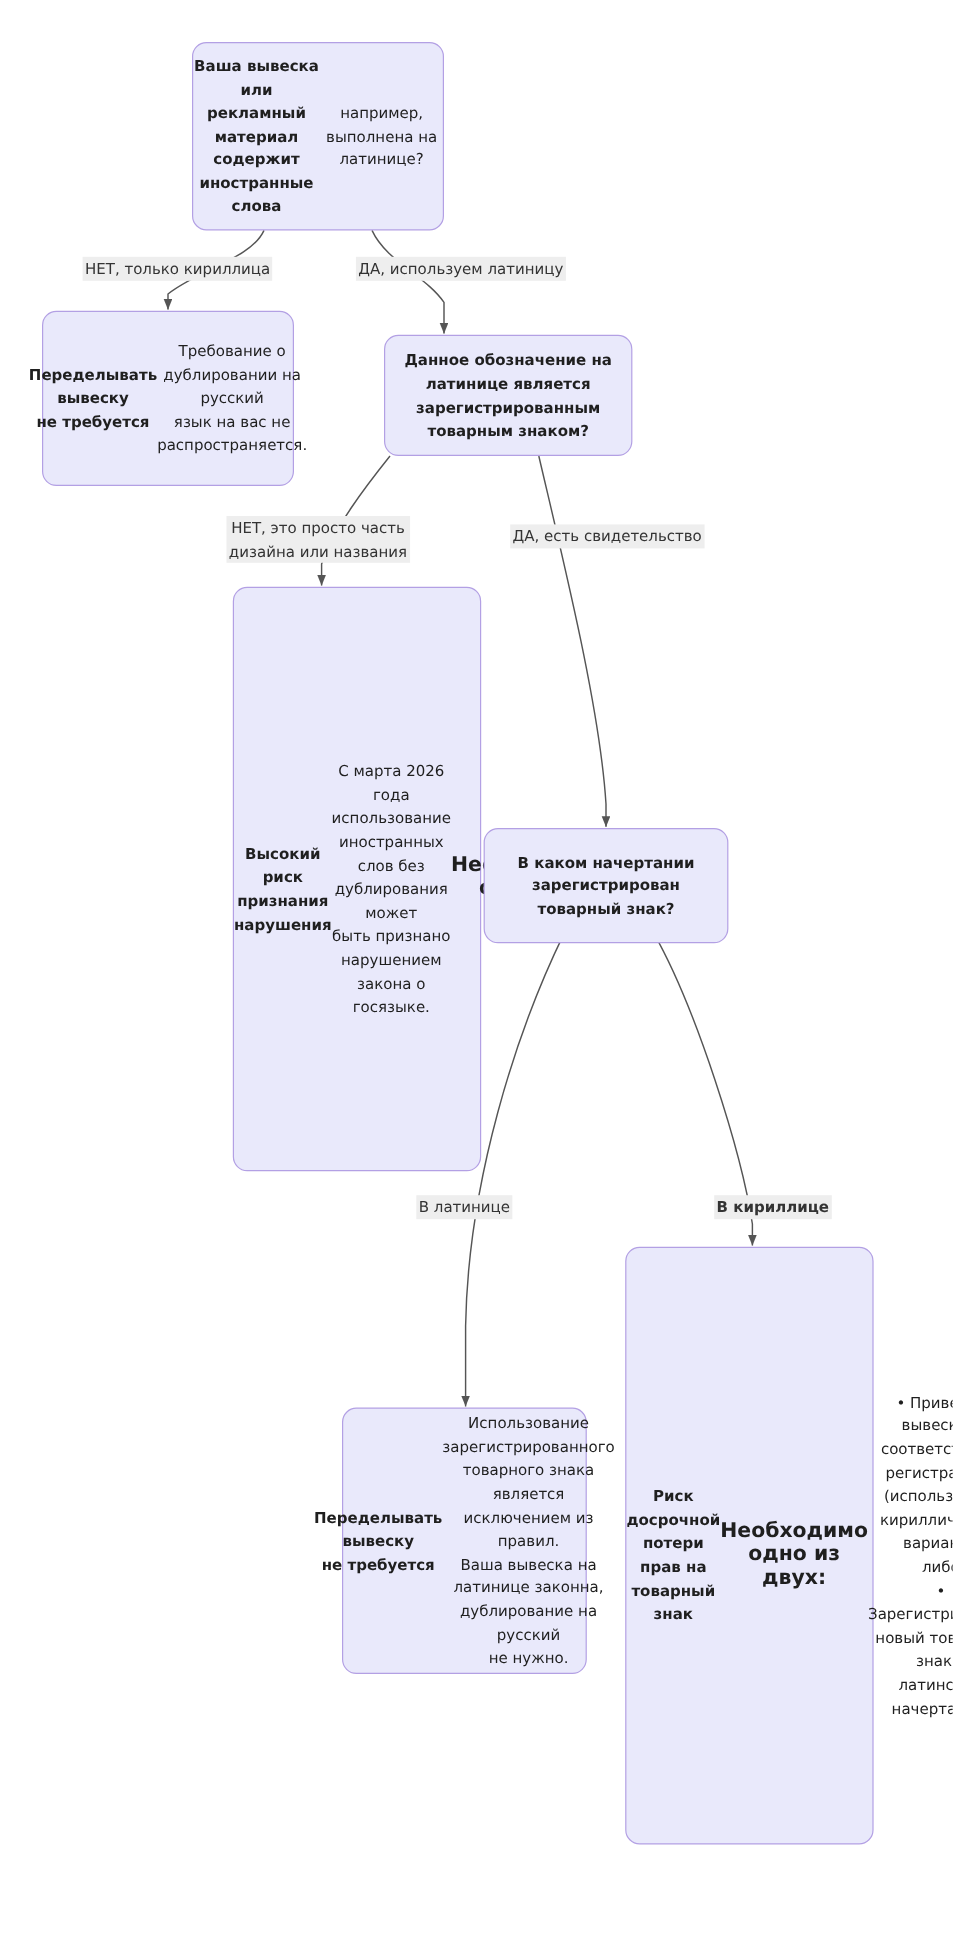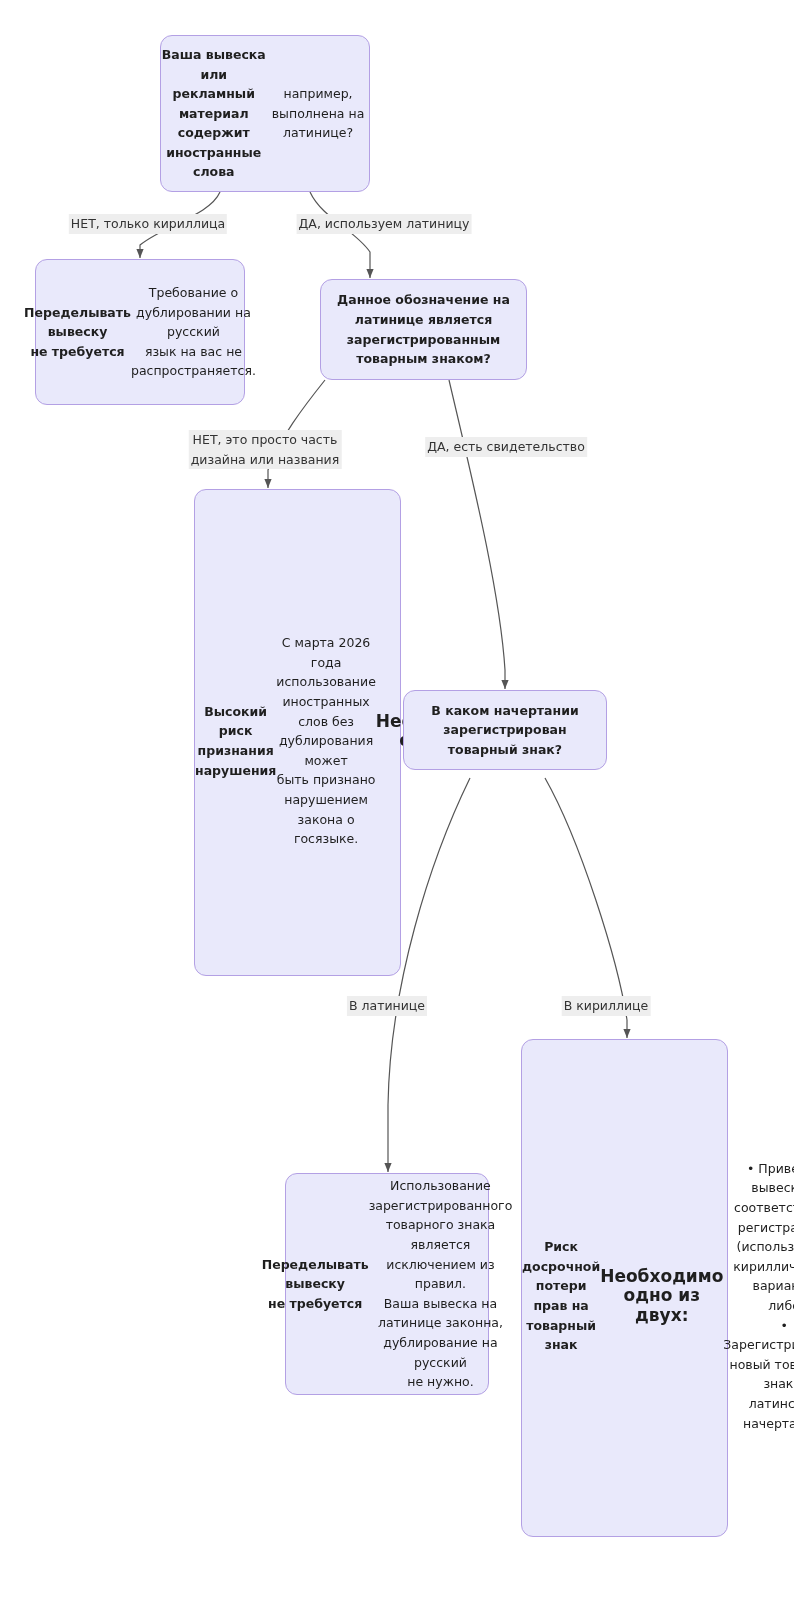--- a/index.html
+++ b/index.html
@@ -143,29 +143,29 @@
 иностранных слов без
 дублирования может
 быть признано
 нарушением закона о
 госязыке.</div>
     <div class="gap"></div>
     <div class="sub">Необходимо одно из
 двух:</div>
   </div>
 
-  <div class="node" style="left:403px; top:690px; width:204px; height:80px;">
+  <div class="node" style="left:403px; top:690px; width:204px; height:96px;">
     <div class="title">В каком начертании
 зарегистрирован
 товарный знак?</div>
   </div>
 
   <div class="edge-label" style="left:387px; top:996px;">В латинице</div>
 
-  <div class="edge-label" style="left:606px; top:996px;">В кириллице</div>
+  <div class="edge-label" style="left:644px; top:996px;font-weight:bold;">В кириллице</div>
 
   <div class="node" style="left:285px; top:1173px; width:204px; height:222px;">
     <div class="title">Переделывать вывеску
 не требуется</div>
     <div class="gap"></div>
     <div class="body">Использование
 зарегистрированного
 товарного знака является
 исключением из правил.
 Ваша вывеска на

